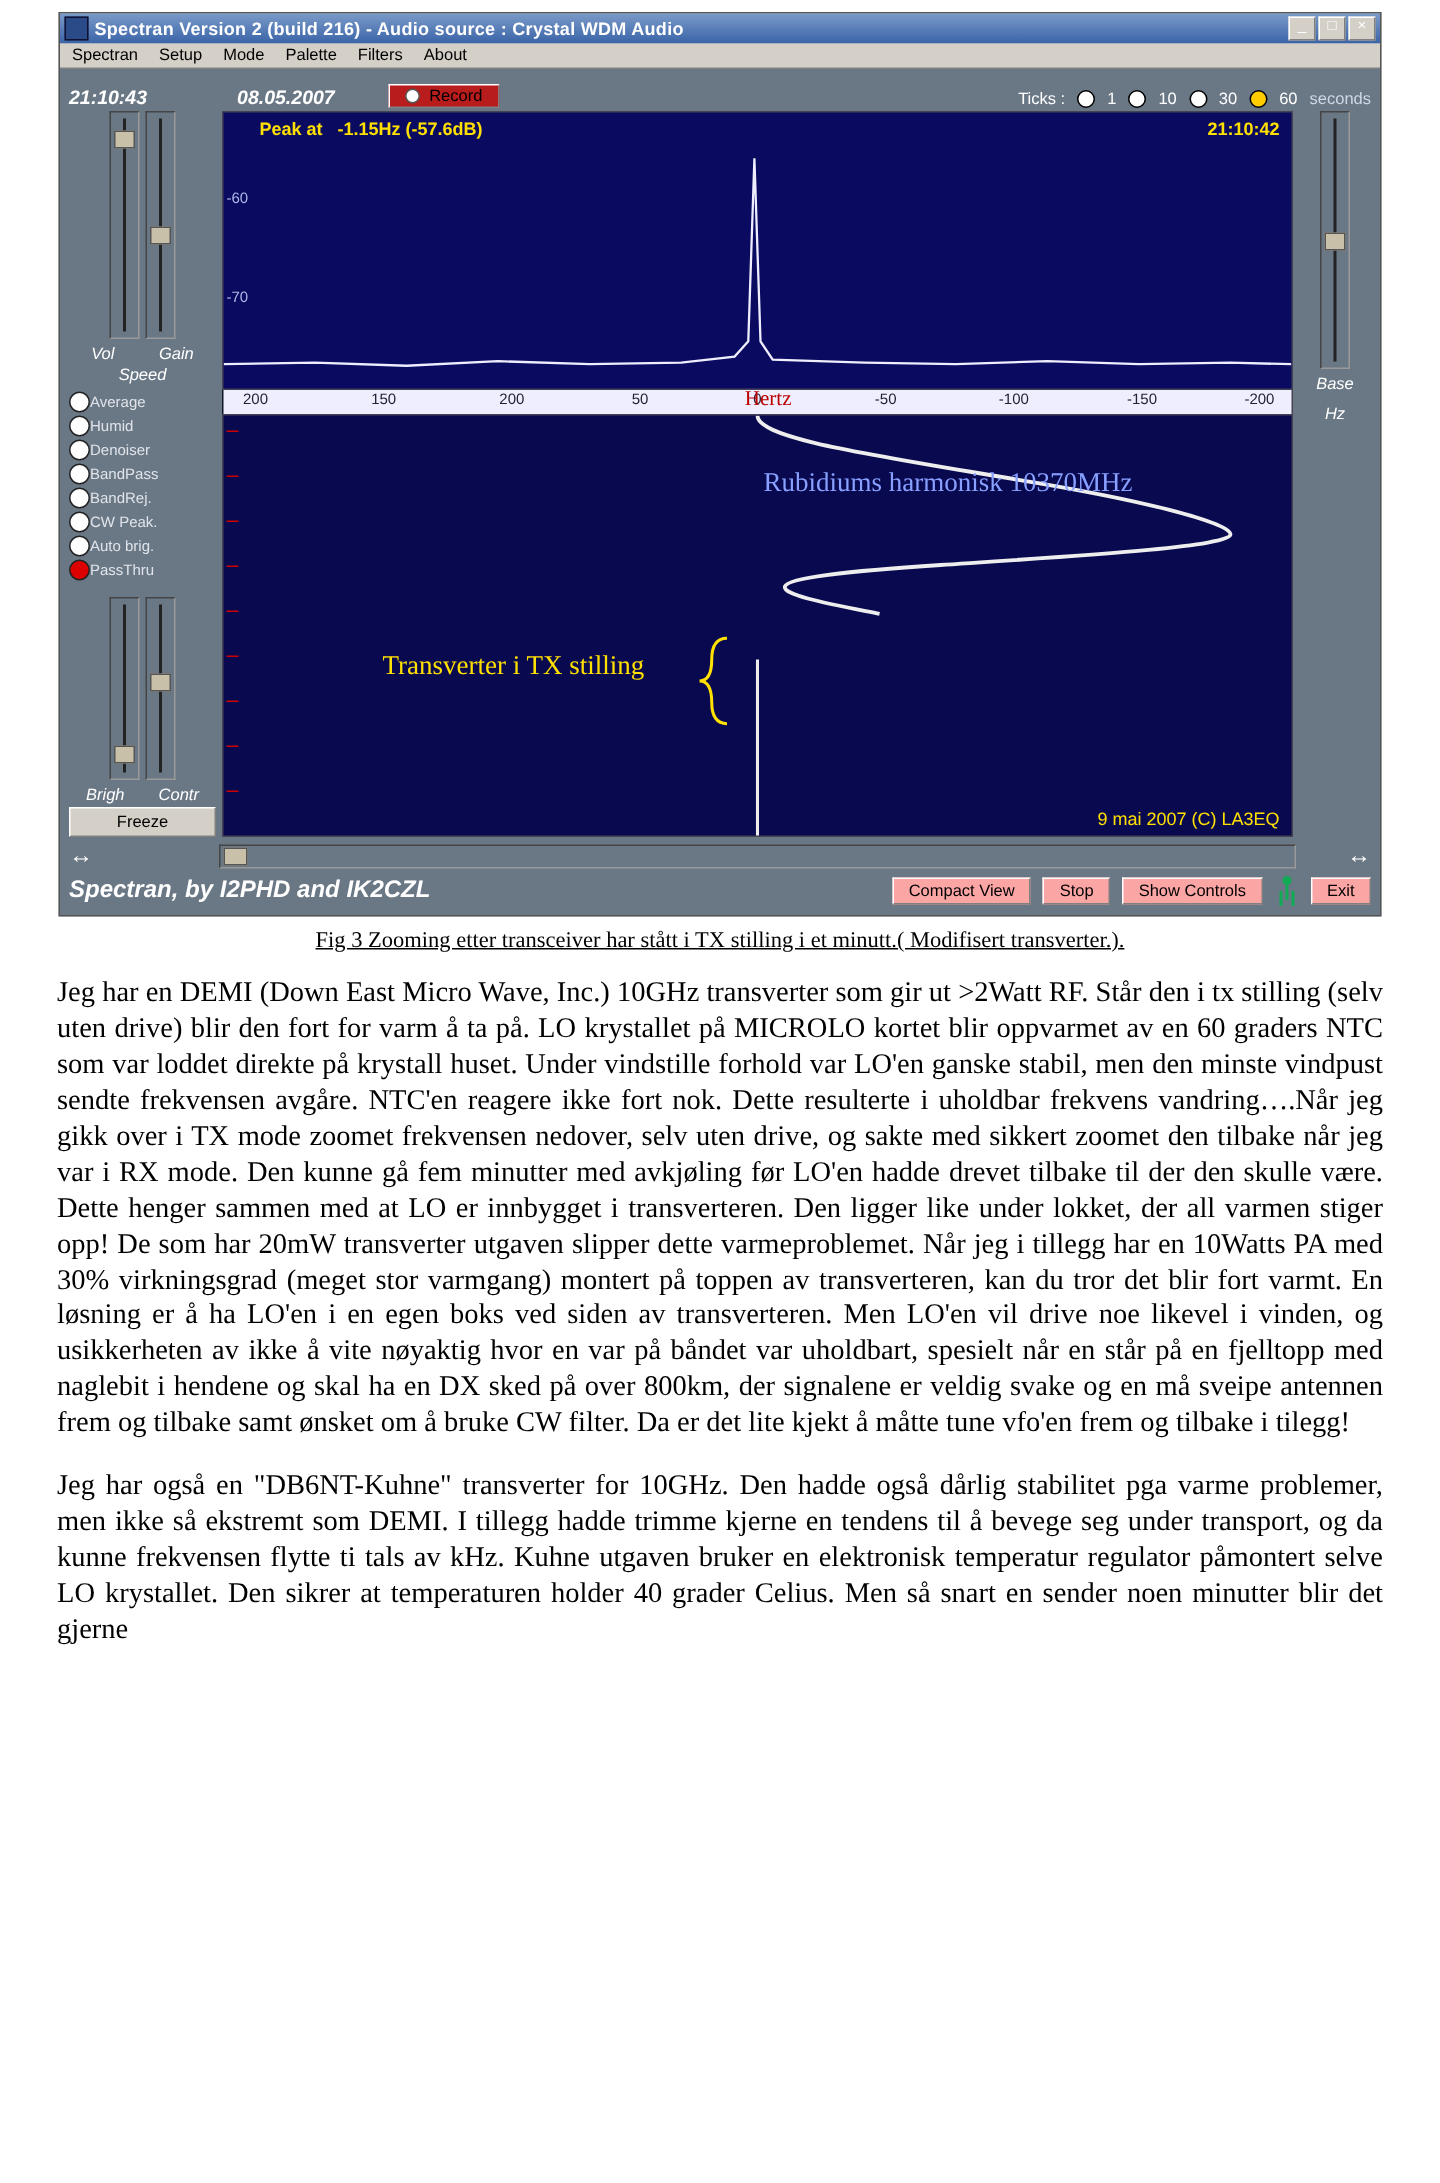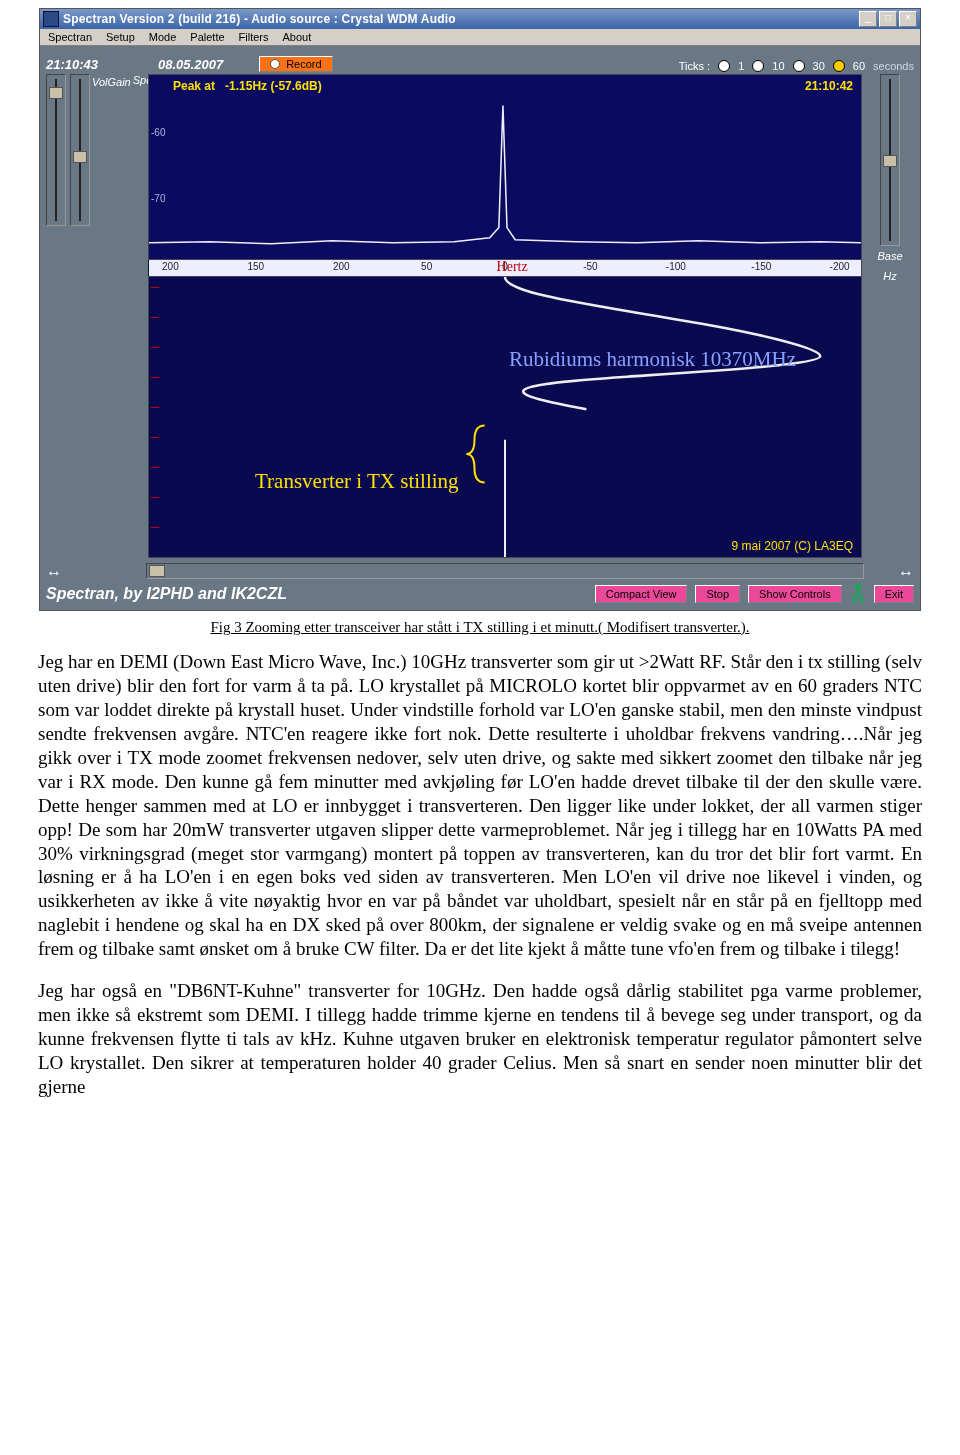--- a/index.html
+++ b/index.html
@@ -11,30 +11,30 @@
   .titlebar .sysicon { width:14px; height:14px; background:#2a4a88; border:1px solid #113; margin-right:4px; }
   .titlebar span.title { flex:1; font-weight:bold; font-size:12px; letter-spacing:.2px; }
   .winbtns { display:flex; gap:2px; }
   .winbtn { width:16px; height:14px; background:#d4d0c8; border:1px solid #808080; border-top-color:#fff; border-left-color:#fff; font-size:10px; line-height:12px; text-align:center; }
   .menubar { display:flex; gap:14px; padding:2px 8px; background:#d4d0c8; border-bottom:1px solid #808080; }
   .menubar span { cursor:default; }
   .appbody { background:#6a7785; padding:4px 6px 6px 6px; }
   .infobar { display:flex; align-items:flex-end; color:#fff; font-style:italic; font-size:13px; height:22px; }
   .infobar .time { font-weight:bold; }
   .infobar .date { font-weight:bold; margin-left:60px; }
-  .recbtn { margin-left:36px; display:flex; align-items:center; gap:6px; background:#f97316; border:1px solid #808080; border-top-color:#fff; border-left-color:#fff; padding:1px 10px; color:#000; font-style:normal; font-size:11px; }
+  .recbtn { margin-left:36px; display:flex; align-items:center; gap:6px; background:#b91c1c; border:1px solid #808080; border-top-color:#fff; border-left-color:#fff; padding:1px 10px; color:#000; font-style:normal; font-size:11px; }
   .recbtn .dot { width:8px; height:8px; border-radius:50%; background:#fff; border:1px solid #555; }
   .ticks { margin-left:auto; display:flex; align-items:center; gap:8px; font-style:normal; font-size:11px; }
   .ticks .dot { width:10px; height:10px; border-radius:50%; border:1px solid #000; display:inline-block; }
   .ticks .yel { background:#ffcc00; }
   .ticks .wht { background:#fff; }
   .ticks .sec { color:#cfd8e5; }
 
   .mainrow { display:flex; gap:4px; margin-top:2px; }
-  .leftcol { width:98px; display:flex; flex-direction:row; gap:2px; color:#fff; }
+  .leftcol { width:98px; display:flex; flex-direction:column; gap:2px; color:#fff; }
   .sliders { display:flex; gap:4px; justify-content:center; }
   .vslider { width:18px; height:150px; background:#6a7785; border:1px inset #999; position:relative; }
   .vslider .rail { position:absolute; left:50%; top:4px; bottom:4px; width:2px; background:#222; transform:translateX(-50%); }
   .vslider .knob { position:absolute; left:2px; right:2px; height:10px; background:#c8c0a8; border:1px solid #555; }
   .lbl2 { display:flex; justify-content:space-around; font-style:italic; font-size:11px; margin-top:2px; }
   .lblc { text-align:center; font-style:italic; font-size:11px; }
   .togglelist { margin-top:2px; }
   .toggle { display:flex; align-items:center; gap:0; font-size:10px; color:#e0e4ea; padding:1px 0; }
   .toggle .r { width:12px; height:12px; border-radius:50%; border:1px solid #222; background:#fff; }
   .toggle.on .r { background:#d00; }
@@ -44,36 +44,36 @@
   .specgraph { height:184px; background:#0a0a60; position:relative; border:1px solid #445; overflow:hidden; }
   .specgraph .peak { position:absolute; top:4px; left:24px; color:#ffe000; font-weight:bold; font-size:12px; }
   .specgraph .clock { position:absolute; top:4px; right:8px; color:#ffe000; font-weight:bold; font-size:12px; }
   .specgraph .ylab { position:absolute; left:2px; color:#b0b8e8; font-size:10px; }
   .specgraph svg { position:absolute; inset:0; }
   .xaxis { height:16px; background:#eef; border-left:1px solid #0f172a; border-right:1px solid #445; position:relative; font-size:10px; color:#223; }
   .xaxis span { position:absolute; top:1px; transform:translateX(-50%); }
   .xaxis .hz { color:#b00; font-family:"Times New Roman",serif; font-size:14px; left:51%; top:-1px; }
   .waterfall { flex:1; min-height:280px; background:#090950; position:relative; border:1px solid #445; overflow:hidden; }
   .waterfall .rticks span { position:absolute; left:2px; width:8px; height:1px; background:#c00; }
-  .waterfall .anno { position:absolute; font-family:"Times New Roman",serif; font-size:21px;margin-top:36px; }
+  .waterfall .anno { position:absolute; font-family:"Times New Roman",serif; font-size:18px; }
   .waterfall .yel { color:#ffe000; }
   .waterfall .blue { color:#88a0ff; }
   .waterfall .copy { position:absolute; bottom:4px; right:8px; color:#ffe000; font-size:12px; }
 
   .rightcol { width:48px; display:flex; flex-direction:column; align-items:center; color:#fff; }
   .rightcol .vslider { height:170px; }
   .rightcol .lblc { margin-top:4px; }
 
   .footrow { display:flex; align-items:center; gap:2px; margin-top:4px; }
   .footrow .handle { width:98px; display:flex; align-items:center; color:#fff; font-size:16px; }
   .footrow .hsliders { flex:1; height:14px; background:#6a7785; border:1px inset #999; position:relative; }
   .footrow .hsliders .k { position:absolute; top:1px; width:14px; height:10px; background:#c8c0a8; border:1px solid #555; }
   .credits { display:flex; align-items:center; gap:8px; margin-top:4px; }
   .credits .txt { color:#fff; font-style:italic; font-weight:bold; font-size:16px; flex:1; }
-  .btn { background:#ec4899; border:1px solid #808080; border-top-color:#fff; border-left-color:#fff; padding:2px 10px; font-size:11px; }
+  .btn { background:#fca5a5; border:1px solid #808080; border-top-color:#fff; border-left-color:#fff; padding:2px 10px; font-size:11px; }
   .exitman { width:16px; height:20px; display:inline-block; position:relative; }
   .exitman::before { content:""; position:absolute; width:6px; height:6px; border-radius:50%; background:#1a5; left:5px; top:0; }
   .exitman::after { content:""; position:absolute; width:2px; height:10px; background:#1a5; left:7px; top:6px; box-shadow:-4px 4px 0 0 #1a5, 4px 4px 0 0 #1a5; }
 
   
   .caption { text-align:center; text-decoration:underline; font-size:15px; margin:8px 0 14px; }
   .para { font-size:19px; line-height:1.26; text-align:justify; margin:0 0 18px 0; }
 </style>
 </head>
 <body>

